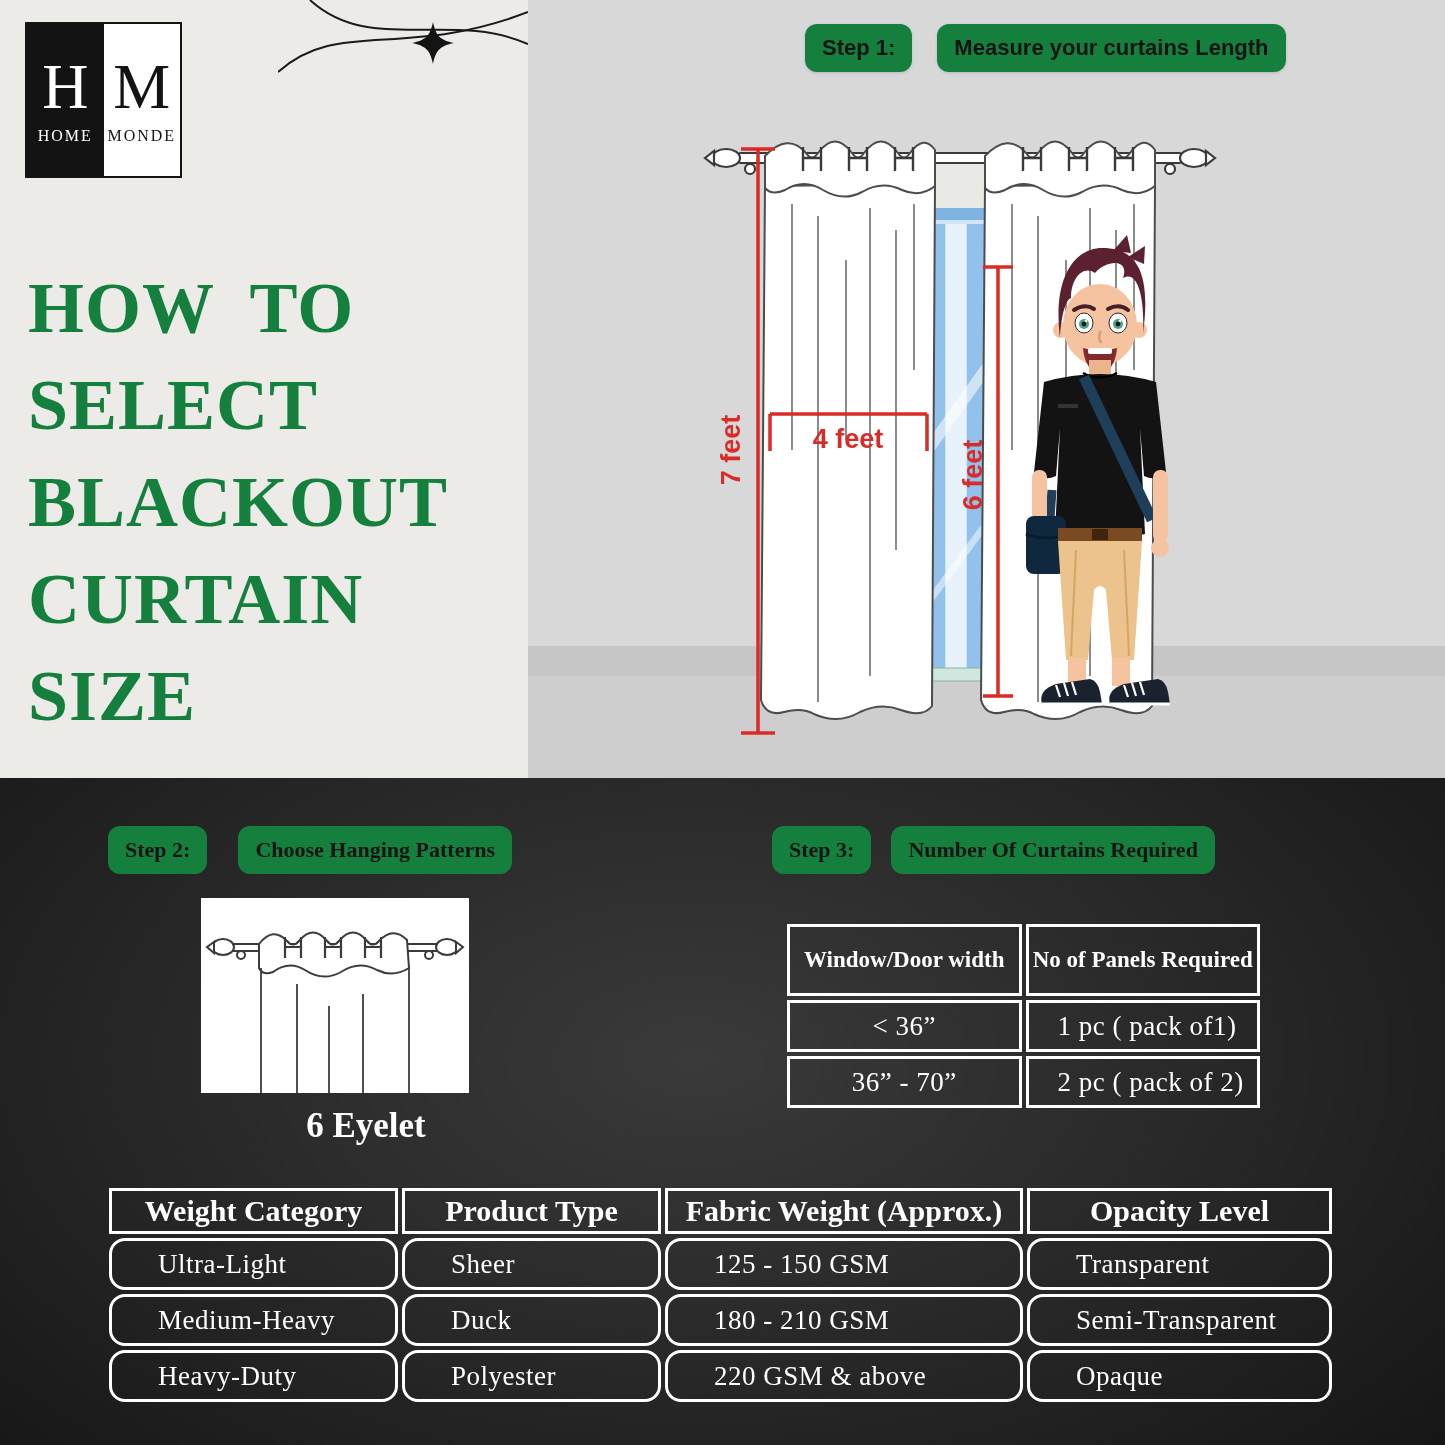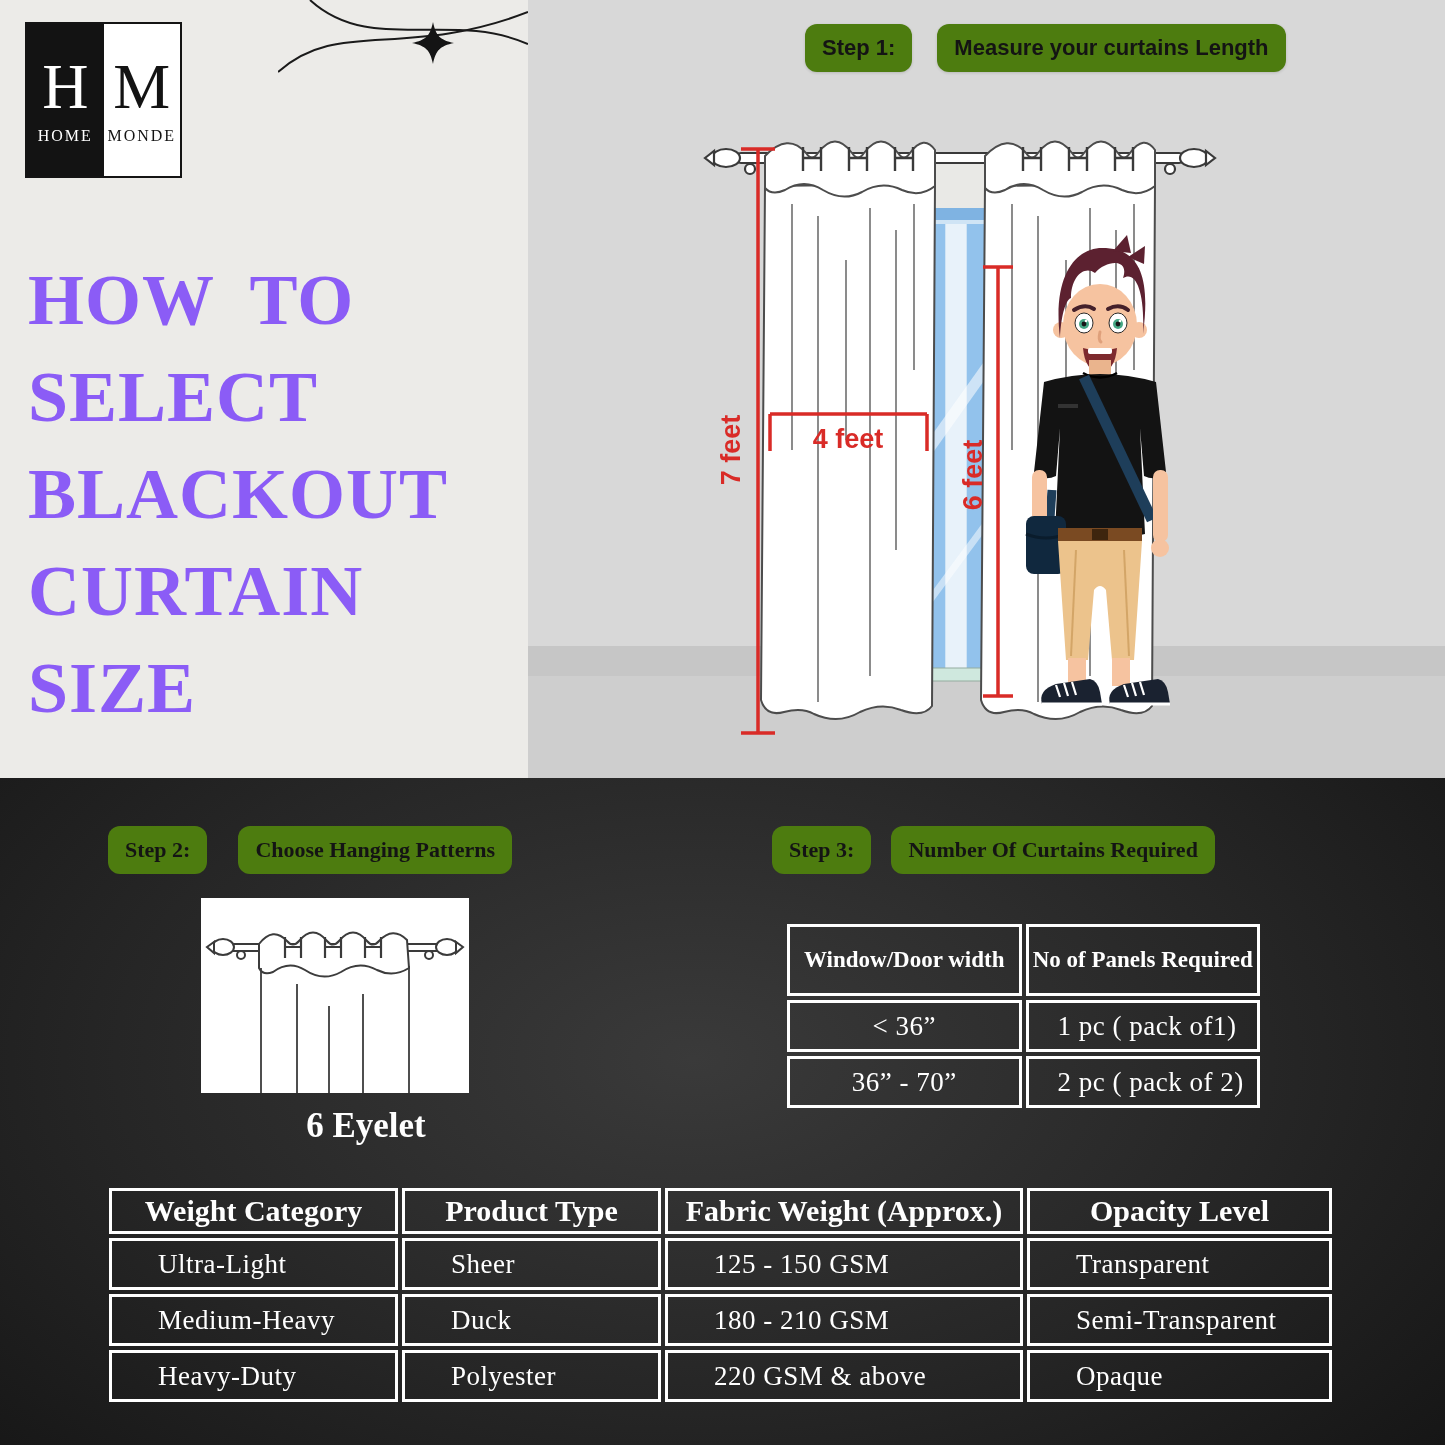--- a/index.html
+++ b/index.html
@@ -15,25 +15,25 @@
 
   .logo { position:absolute; left:25px; top:22px; width:157px; height:156px; border:2px solid #141414; display:flex; box-sizing:border-box; }
   .logo-half { width:50%; display:flex; flex-direction:column; align-items:center; justify-content:center; }
   .logo-left { background:#131313; color:#ffffff; }
   .logo-right { background:#ffffff; color:#131313; }
   .logo-letter { font-family:"Liberation Serif", serif; font-size:64px; line-height:1; }
   .logo-word { font-family:"Liberation Serif", serif; font-size:16px; letter-spacing:2px; margin-top:8px;text-align:center; }
 
   .swirl { position:absolute; left:278px; top:0; }
 
-  .title { position:absolute; left:28px; top:252px; font-family:"Liberation Serif", serif; font-weight:700; font-size:72px; line-height:97px; letter-spacing:1px; color:#8b5cf6; }
+  .title { position:absolute; left:28px; top:260px; font-family:"Liberation Serif", serif; font-weight:700; font-size:72px; line-height:97px; letter-spacing:1px; color:#15803d; }
   .title-line-0 { word-spacing:18px; }
 
   .step-row { position:absolute; display:flex; }
-  .pill { background:#4d7c0f; color:#141414; font-weight:700; font-size:22px; padding:11px 17px; border-radius:12px; white-space:nowrap; box-shadow:0 1px 3px rgba(0,0,0,0.15); }
+  .pill { background:#15803d; color:#141414; font-weight:700; font-size:22px; padding:11px 17px; border-radius:12px; white-space:nowrap; box-shadow:0 1px 3px rgba(0,0,0,0.15); }
   #step1-row { left:277px; top:24px; gap:25px; }
   #step2-row { left:108px; top:48px; gap:31px; }
   #step3-row { left:772px; top:48px; gap:20px; }
 
   .scene { position:absolute; left:172px; top:120px; }
 
   
   .dark-section {
     position:absolute; left:0; top:778px; width:1445px; height:667px;
     background: radial-gradient(ellipse 1050px 620px at 48% 42%, #3a3a3a 0%, #262626 55%, #141414 100%);
@@ -46,21 +46,21 @@
 
   .panels-table-wrap { position:absolute; left:783px; top:142px; width:481px; }
   .fabric-table-wrap { position:absolute; left:105px; top:406px; width:1231px; }
 
   table { width:100%; border-collapse:separate; border-spacing:4px; table-layout:fixed; color:#ffffff; }
   th, td { border:3px solid #ffffff; vertical-align:middle; text-align:center; padding:0; }
   .panels th { height:66px; font-size:23px; line-height:1.2; font-weight:700; }
   .panels td { height:46px; font-size:27px; font-weight:400; letter-spacing:0.5px; }
   .panels td:last-child { text-align:left; padding-left:29px; }
   .fabric th { height:40px; font-size:30px; font-weight:700;margin-top:23px; }
-  .fabric td { height:46px; font-size:27px; font-weight:400; text-align:left; padding-left:46px; letter-spacing:0.5px; }
+  .fabric td { height:46px; font-size:27px; font-weight:400; text-align:left; padding-left:46px; letter-spacing:0.5px;border-radius:16px; }
 </style>
 </head>
 <body>
 
 <div class="canvas">
 
   <div class="left-panel">
     <div class="logo">
       <div class="logo-half logo-left">
         <div class="logo-letter">H</div>

